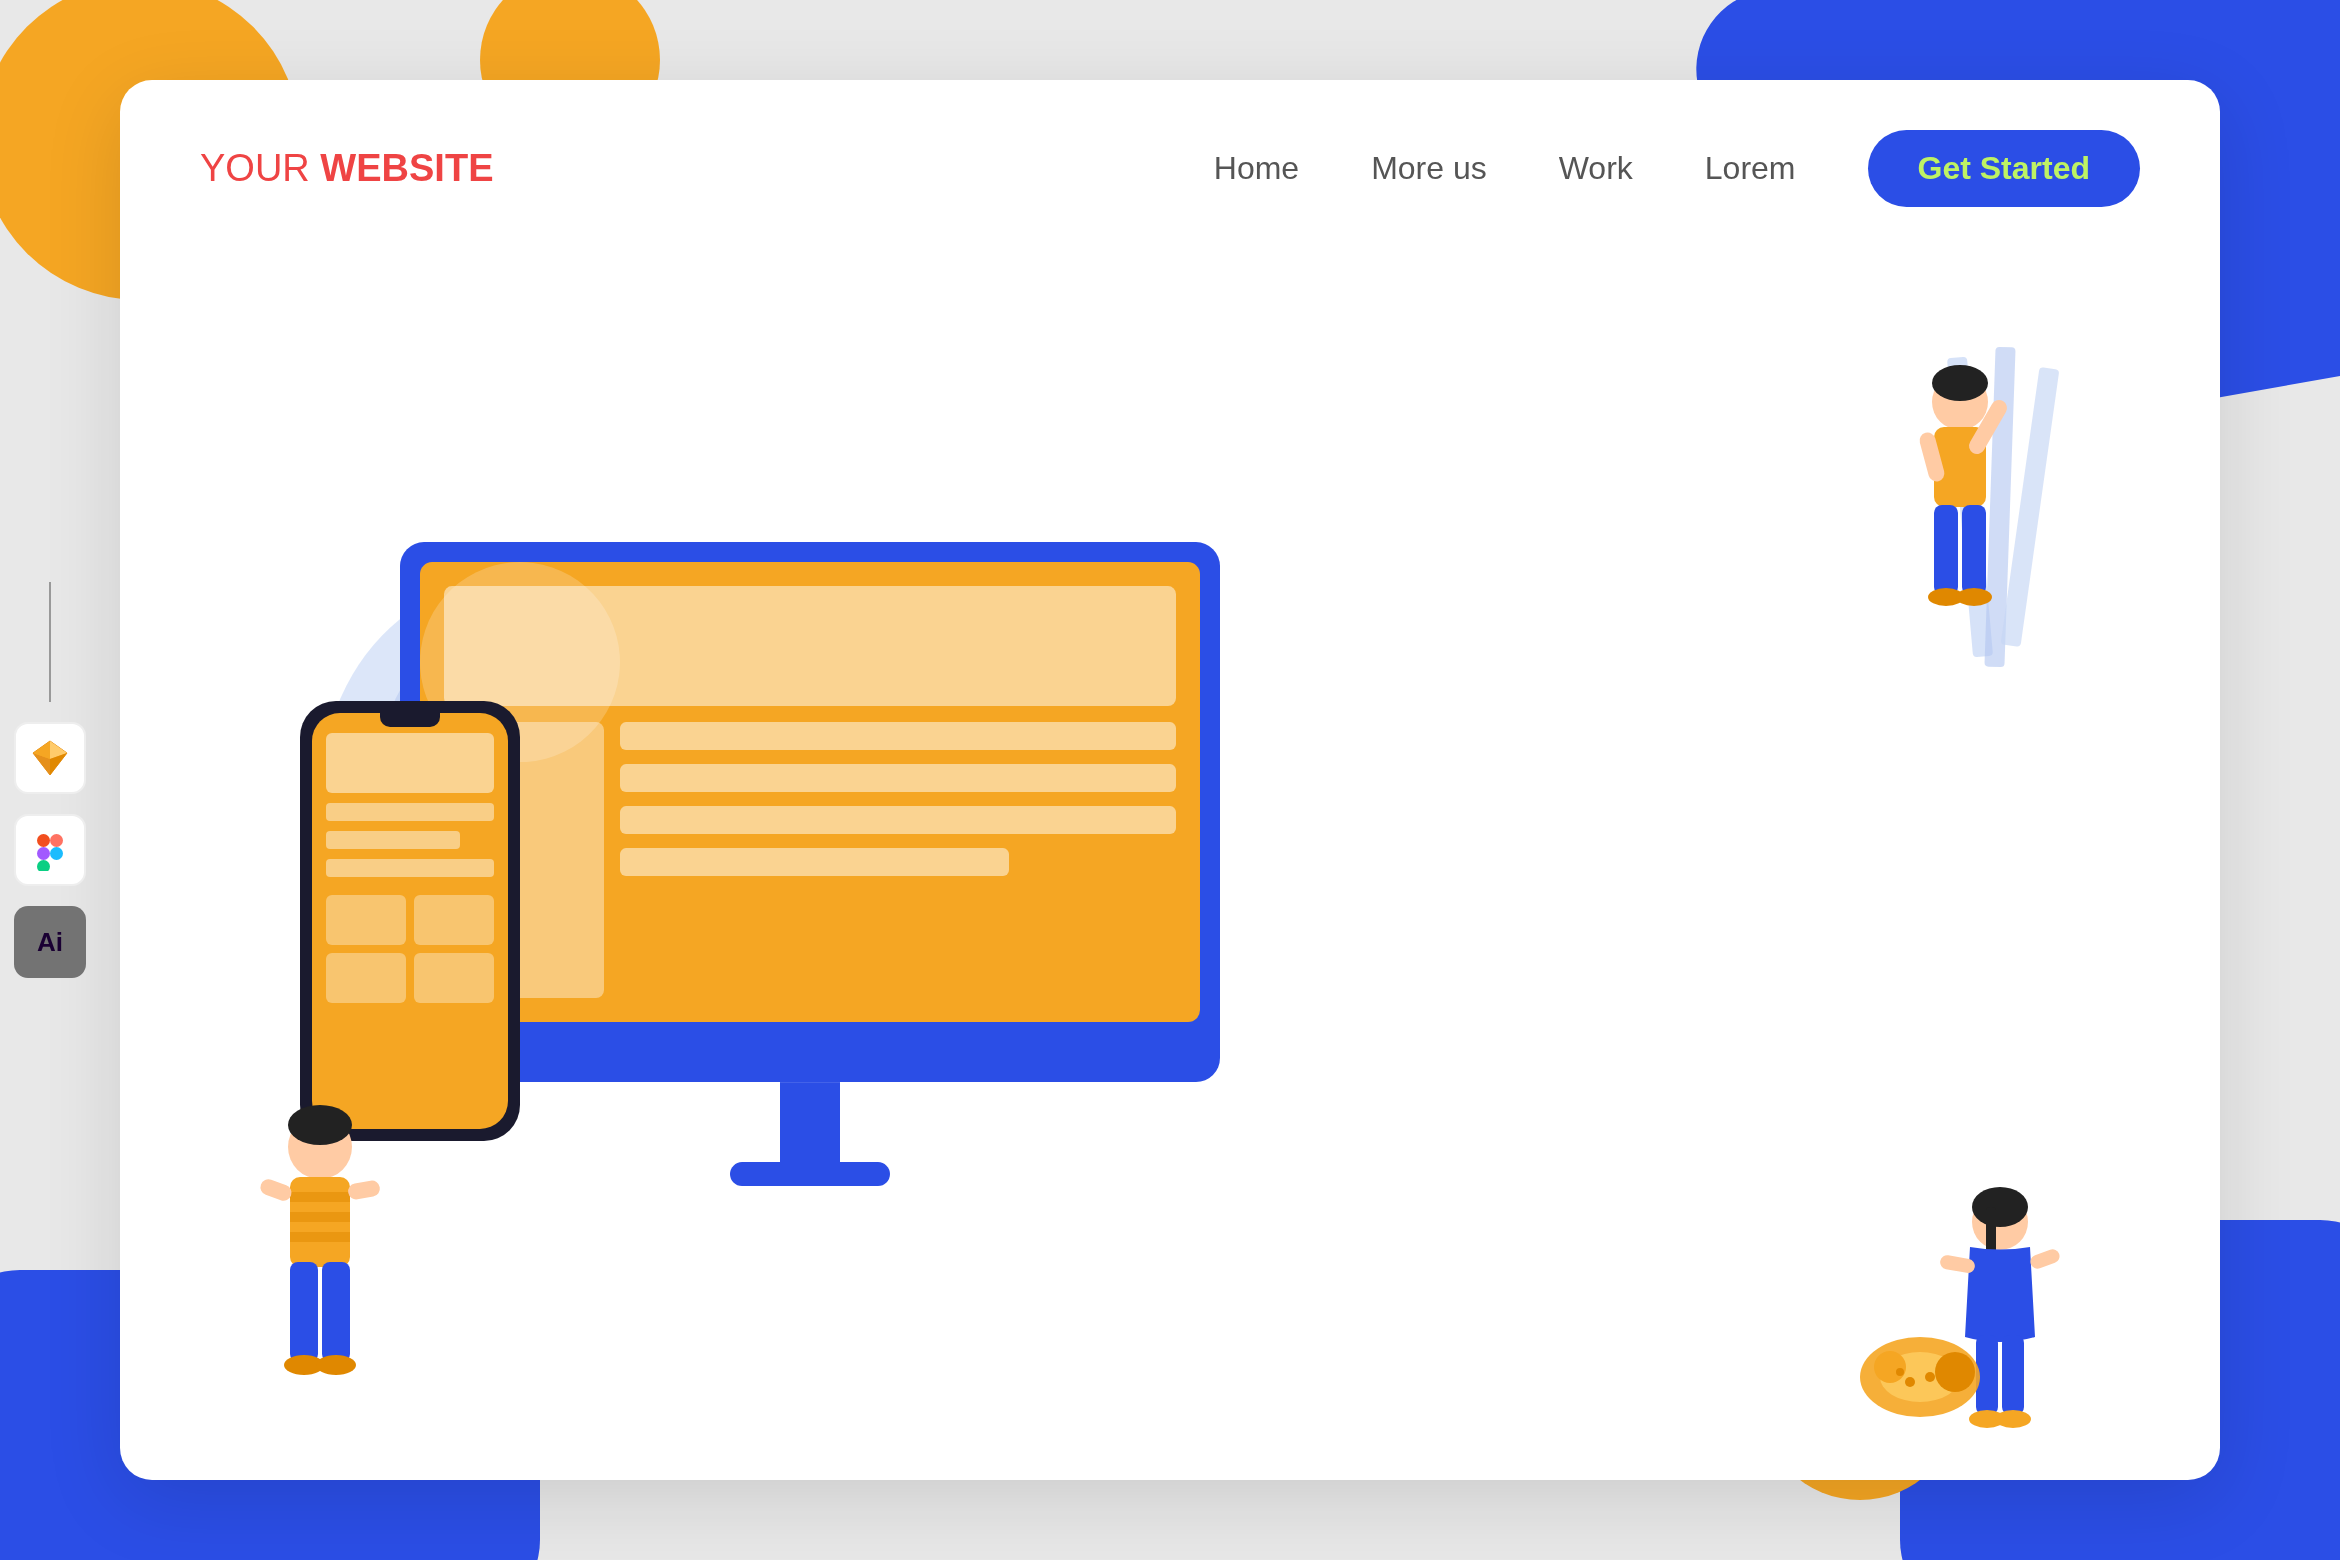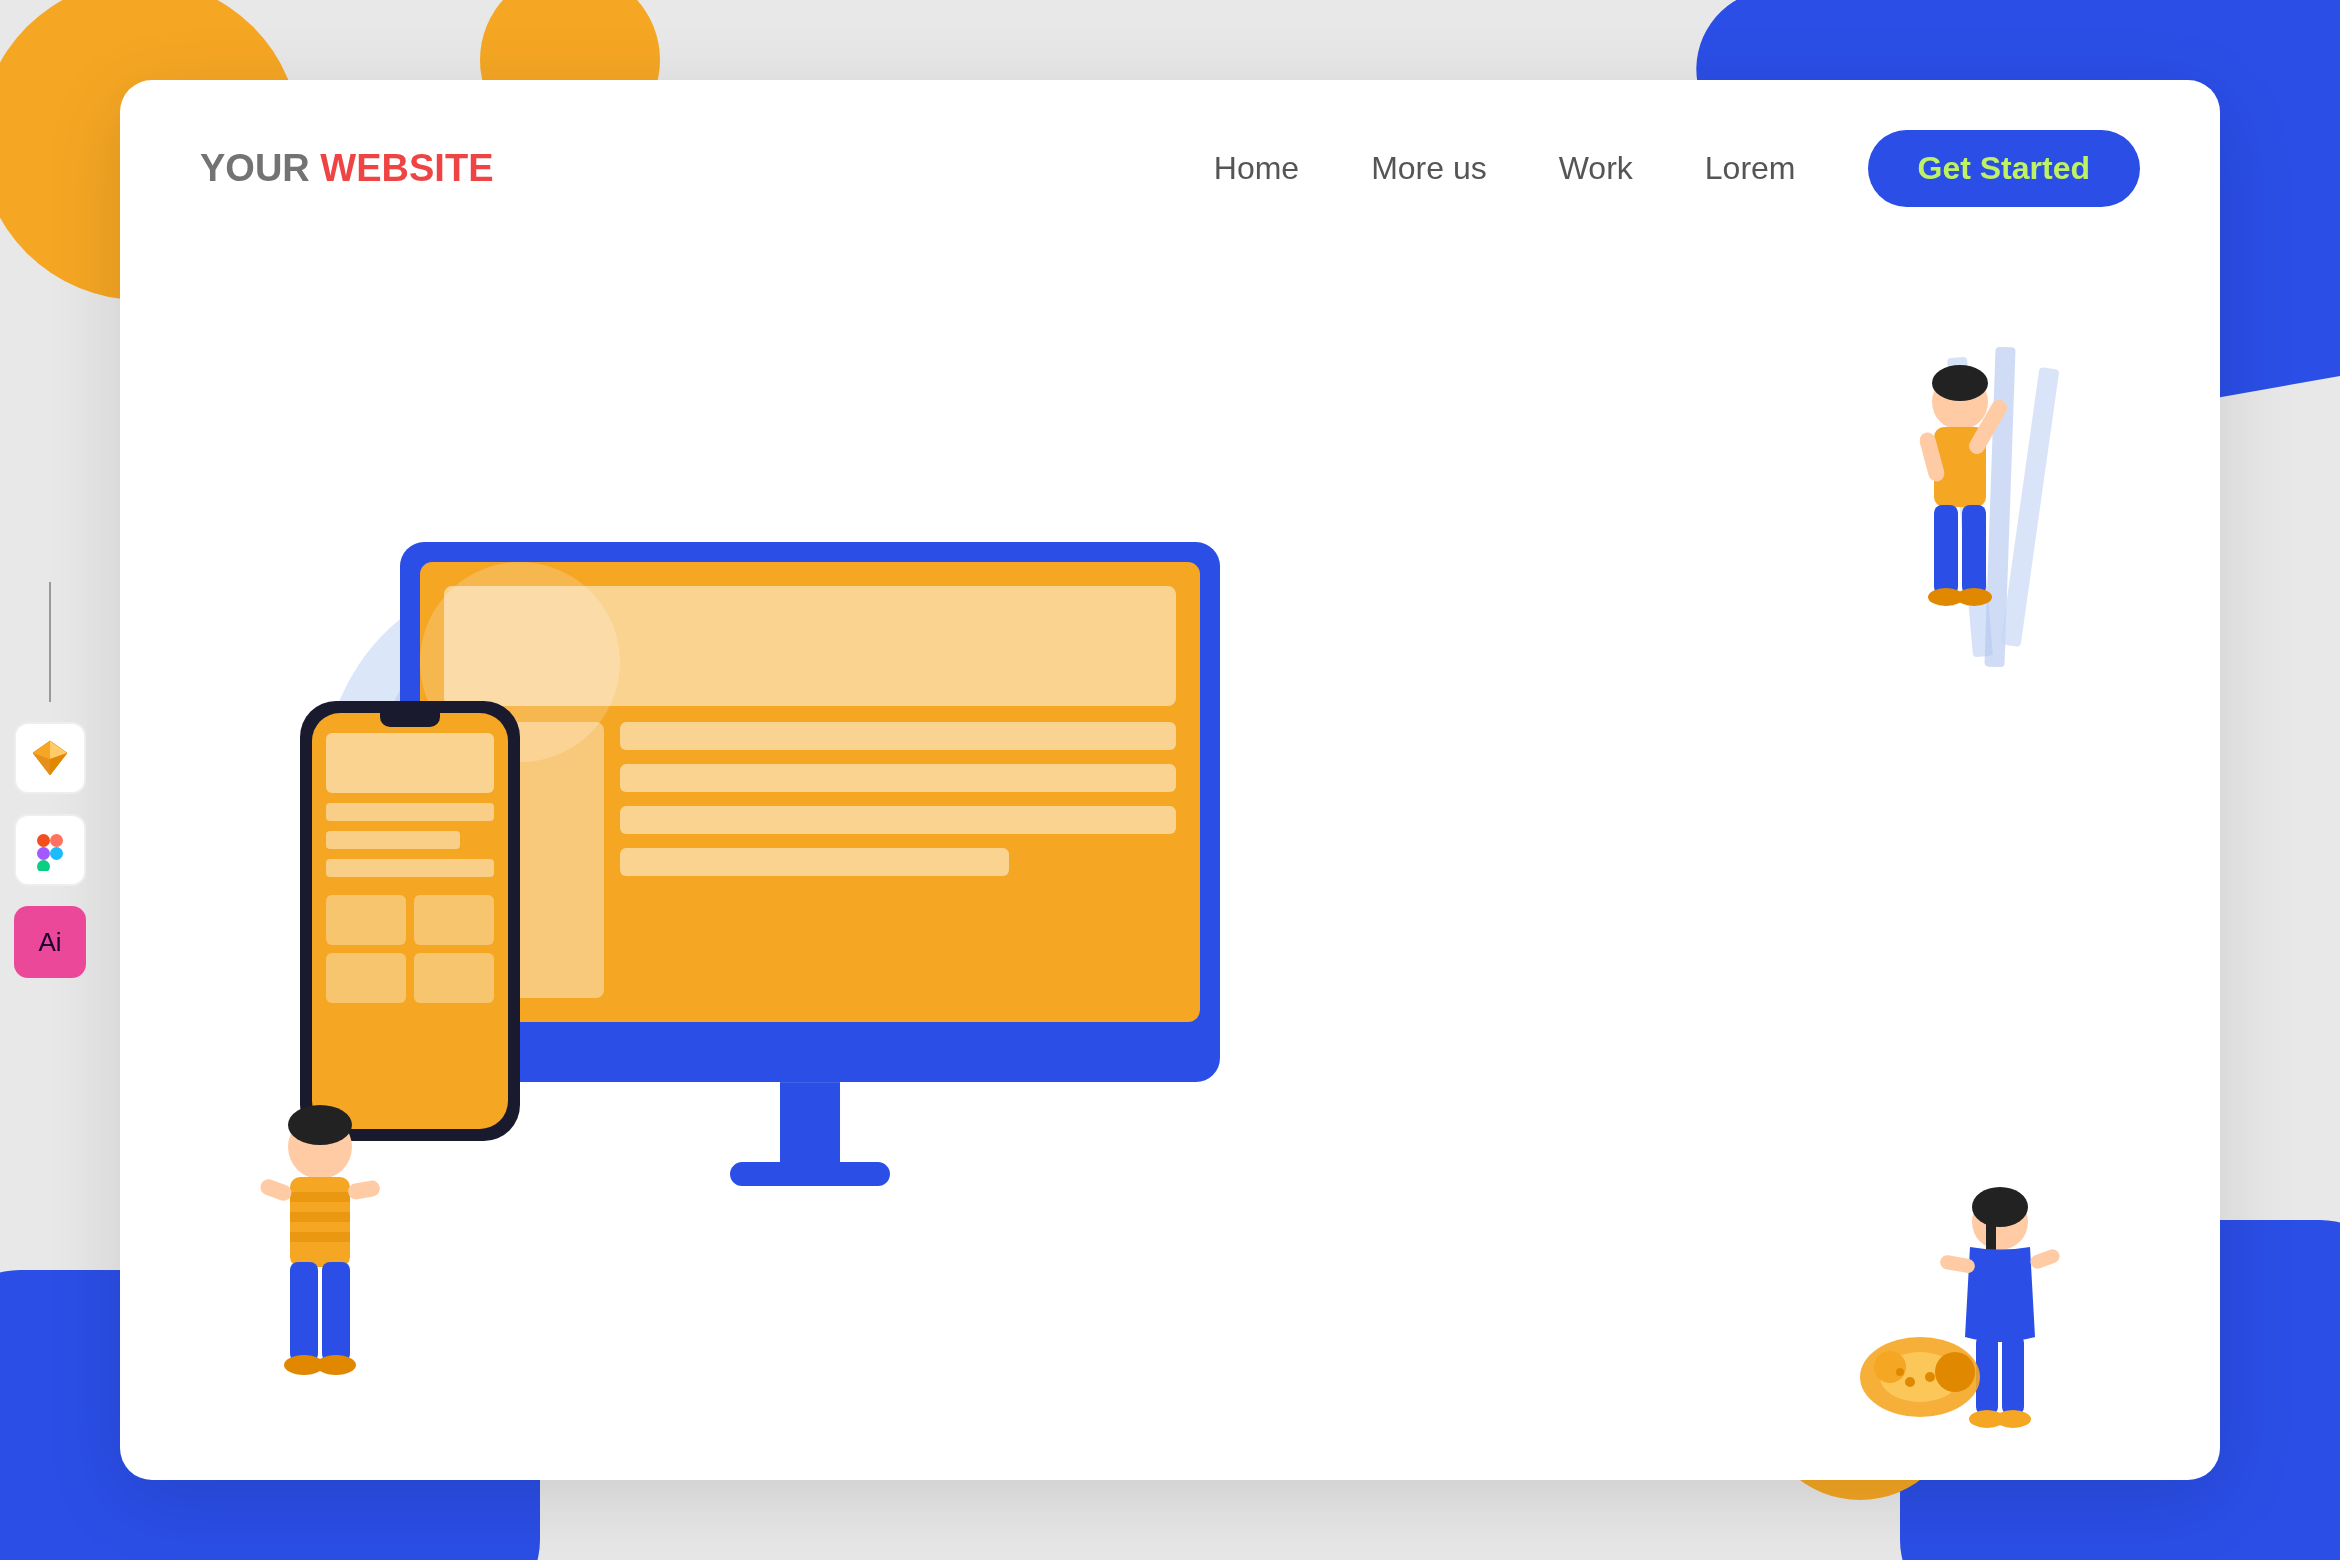--- a/index.html
+++ b/index.html
@@ -107,23 +107,23 @@
     .sidebar-icon.sketch {
       background: #fff;
       color: #F5A623;
       border: 2px solid #eee;
     }
     .sidebar-icon.figma {
       background: #fff;
       border: 2px solid #eee;
     }
     .sidebar-icon.ai {
-      background: #ec4899;
+      background: #737373;
       color: #1a0033;
-      font-weight: 400;
+      font-weight: 700;
       font-size: 26px;
     }
 
     
     .main-card {
       position: absolute;
       top: 80px;
       left: 120px;
       right: 120px;
       bottom: 80px;
@@ -140,22 +140,22 @@
       align-items: center;
       justify-content: space-between;
       padding: 50px 80px;
     }
     .logo {
       font-size: 38px;
       font-weight: 400;
       color: #333;
     }
     .logo span {
-      font-weight: 700;
-      color: #737373;
+      font-weight: 400;
+      color: #ef4444;
     }
     .nav-links {
       display: flex;
       align-items: center;
       gap: 72px;
     }
     .nav-link {
       font-size: 32px;
       color: #555;
       text-decoration: none;

